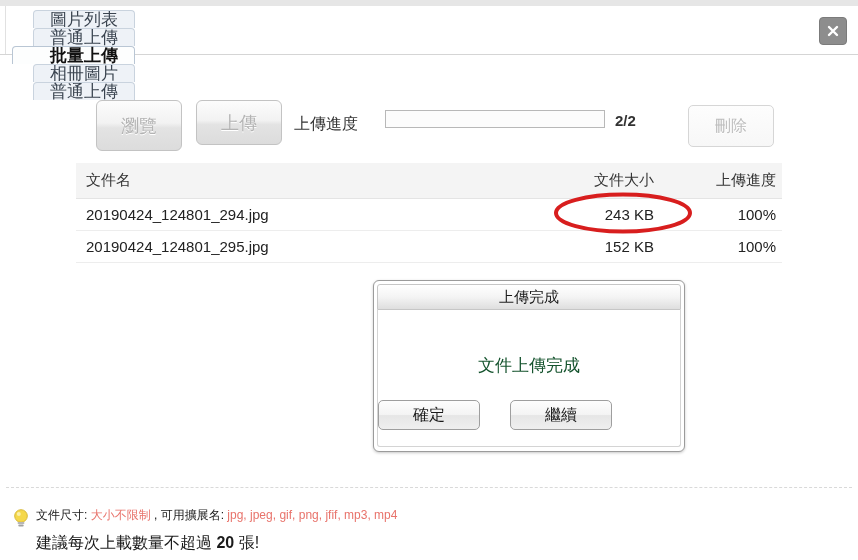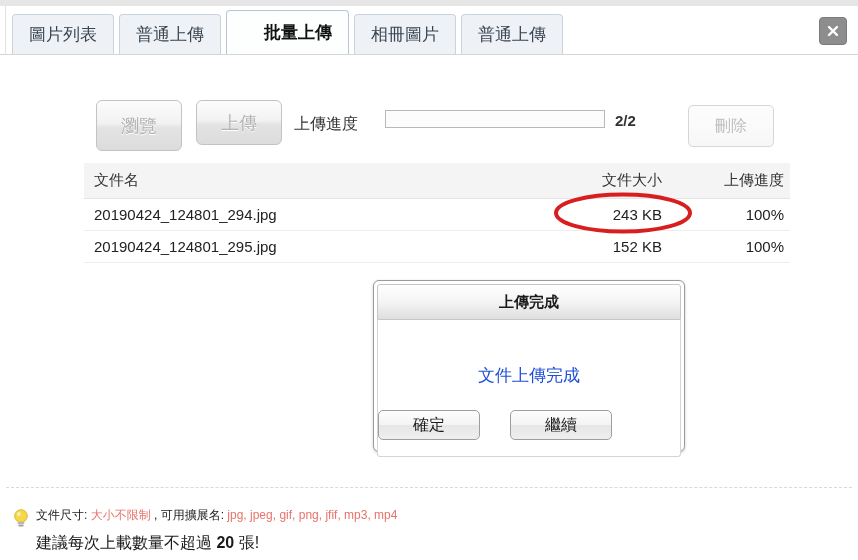--- a/index.html
+++ b/index.html
@@ -38,20 +38,21 @@
     left: 0; top: 10px;
     width: 858px; height: 44px;
     box-sizing: border-box;
   }
   .tabs {
     position: absolute;
     left: 12px; top: 0;
     display: flex;
     align-items: flex-end;
     height: 44px;
+    flex-direction: column;
   }
   .tab {
     box-sizing: border-box;
     height: 40px;
     padding: 0 16px;
     display: flex;
     align-items: center;
     justify-content: center;
     font-size: 17px;
     line-height: 1;
@@ -157,21 +158,21 @@
     font-size: 16px;
     color: #bdbdbd;
     background: linear-gradient(to bottom, #fdfdfd 0%, #f7f7f7 100%);
     border: 1px solid #d6d6d6;
     border-radius: 5px;
   }
 
   
   .table {
     position: absolute;
-    left: 84px; top: 163px;
+    left: 76px; top: 163px;
     width: 706px;
   }
   .trow {
     display: flex;
     align-items: center;
     height: 31px;
     border-bottom: 1px solid #ededed;
     font-size: 15px;
   }
   .thead {
@@ -200,49 +201,49 @@
     width: 312px; height: 172px;
     box-sizing: border-box;
     background: #ffffff;
     border: 1px solid #9b9b9b;
     border-radius: 6px;
     box-shadow: 0 1px 3px rgba(0,0,0,0.22);
     z-index: 5;
   }
   .dialog-title {
     box-sizing: border-box;
-    height: 36px;
+    height: 26px;
     margin: 3px 3px 0 3px;
     background: linear-gradient(to bottom, #ffffff 0%, #f4f4f4 50%, #dedede 100%);
     border: 1px solid #c6c6c6;
     border-radius: 3px 3px 0 0;
     display: flex;
     align-items: center;
     justify-content: center;
     font-size: 15px;
-    font-weight: bold;
+    font-weight: normal;
     color: #1a1a1a;
   }
   .dialog-body {
     box-sizing: border-box;
     margin: 0 3px 3px 3px;
     height: 137px;
     border: 1px solid #d4d4d4;
     border-top: none;
     border-radius: 0 0 3px 3px;
     position: relative;
     background: #fff;
   }
   .dialog-message {
     position: absolute;
     left: 0; top: 44px;
     width: 100%;
     text-align: center;
     font-size: 17px;
-    color: #1d4ed8;
+    color: #14532d;
   }
   .dialog-buttons {
     position: absolute;
     left: 0; bottom: 16px;
     width: 100%;
     display: flex;
     justify-content: flex-start;
     gap: 30px;
   }
   .dlg-btn {

